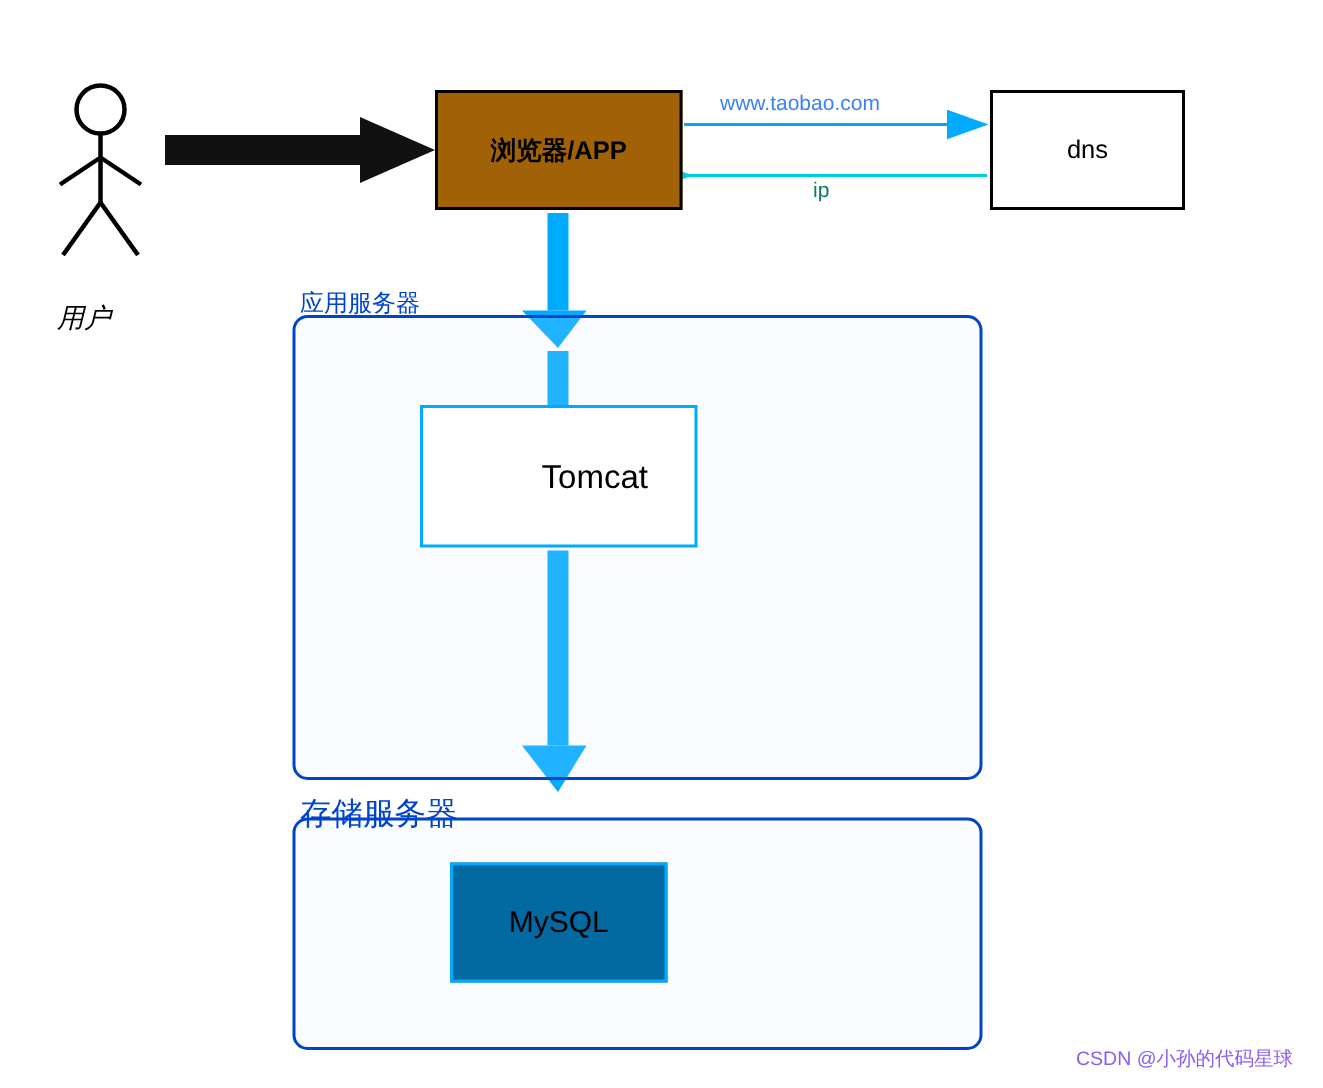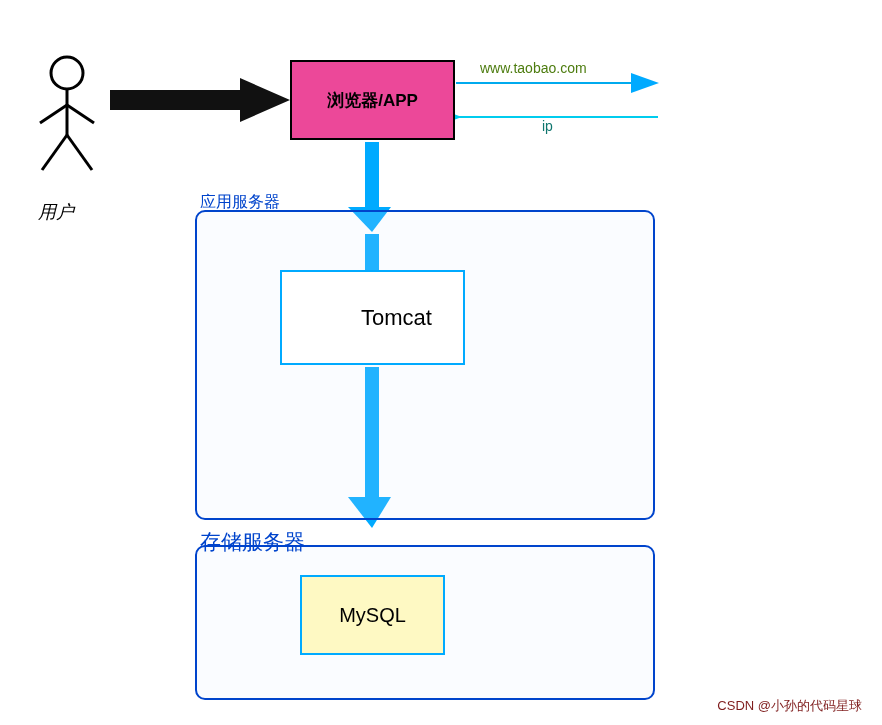--- a/index.html
+++ b/index.html
@@ -45,21 +45,21 @@
       left: 290px;
       top: 60px;
       width: 165px;
       height: 80px;
       border: 2px solid #000;
       display: flex;
       align-items: center;
       justify-content: center;
       font-size: 17px;
       font-weight: bold;
-      background: #ec4899;
+      background: #a16207;
     }
 
     
     .dns-box {
       position: absolute;
       left: 660px;
       top: 60px;
       width: 130px;
       height: 80px;
       border: 2px solid #000;
@@ -132,35 +132,35 @@
     }
 
     
     .mysql-box {
       position: absolute;
       left: 300px;
       top: 575px;
       width: 145px;
       height: 80px;
       border: 2px solid #00aaff;
-      background: #fef9c3;
+      background: #0369a1;
       display: flex;
       align-items: center;
       justify-content: center;
       font-size: 20px;
       color: #000;
     }
 
     
     .watermark {
       position: absolute;
       right: 20px;
       bottom: 10px;
       font-size: 13px;
-      color: #7f1d1d;
+      color: #8b5cf6;
     }
 
     
     .arrows-svg {
       position: absolute;
       top: 0;
       left: 0;
       width: 882px;
       height: 725px;
       pointer-events: none;
@@ -230,22 +230,25 @@
       <line x1="37" y1="80" x2="62" y2="115" stroke="#000" stroke-width="3"></line>
     </svg>
   </div>
 
   <div class="user-label">用户</div>
 
   <div class="browser-box">
     <span>浏览器/APP</span>
   </div>
 
-
-  <div style="position:absolute; left:480px; top:60px; font-size:14px; color:#4d7c0f;">www.taobao.com</div>
+  <div class="dns-box">
+    <span>dns</span>
+  </div>
+
+  <div style="position:absolute; left:480px; top:60px; font-size:14px; color:#3b82f6;">www.taobao.com</div>
 
   <div style="position:absolute; left:542px; top:118px; font-size:14px; color:#0f766e;">ip</div>
 
   <div class="app-server-box"></div>
 
   <div class="app-server-label">应用服务器</div>
 
   <div class="tomcat-box">
     <span>Tomcat</span>
   </div>

